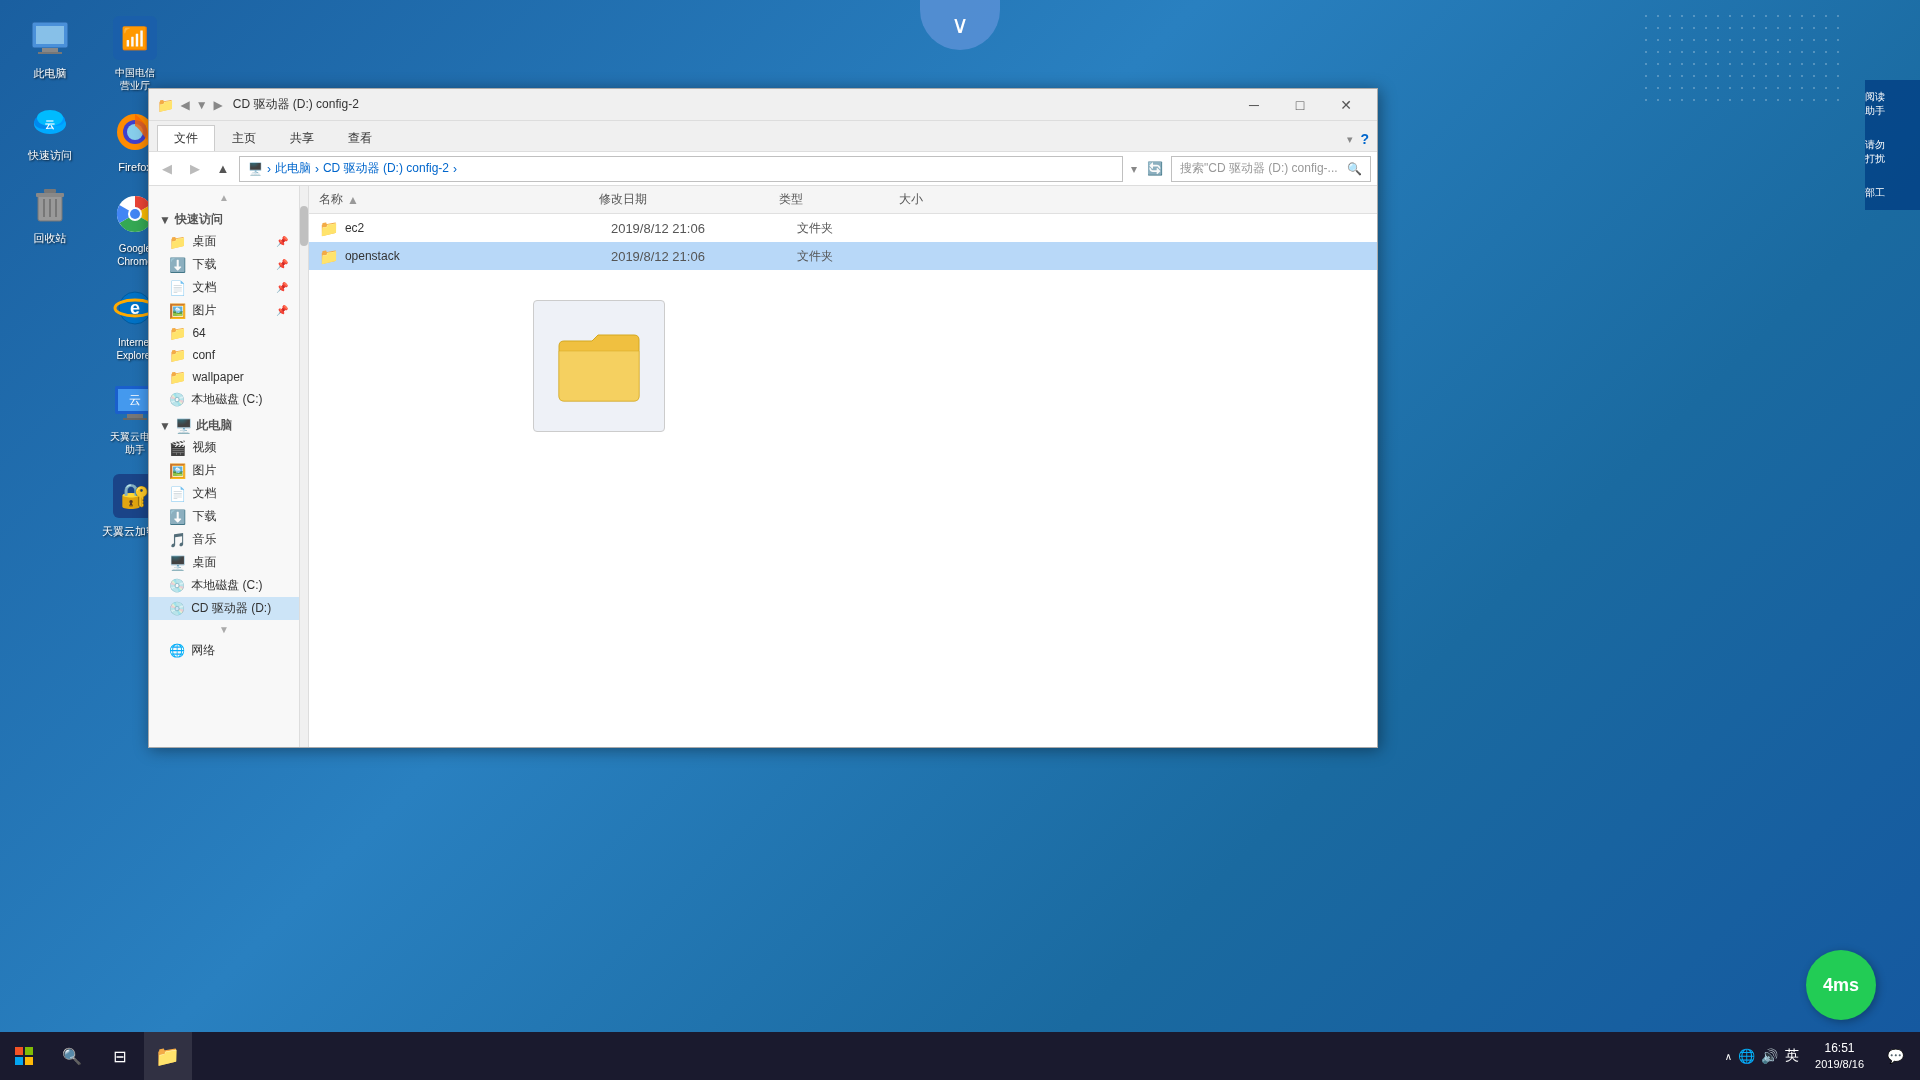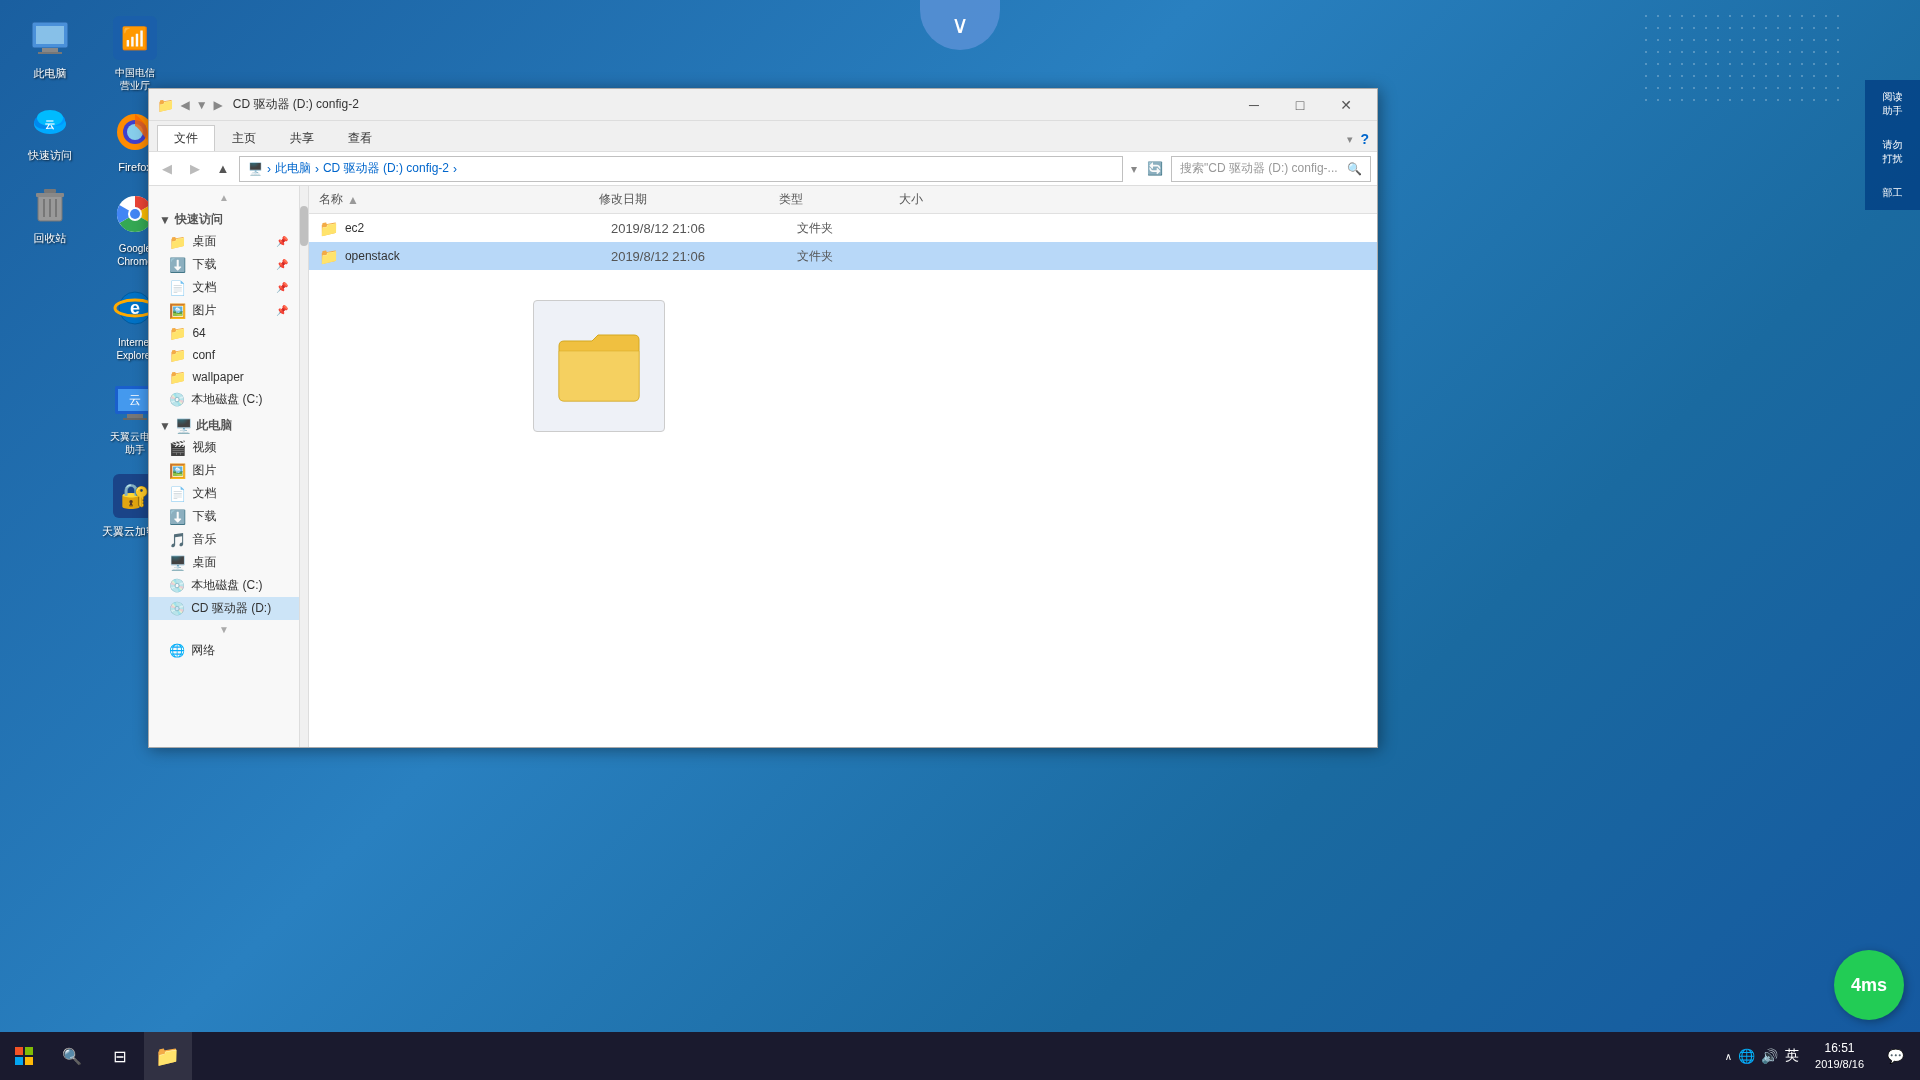--- a/index.html
+++ b/index.html
@@ -402,21 +402,21 @@
       height: 40px;
       background: #c0c0c0;
       border-radius: 4px;
       margin-top: 20px;
     }
 
     
     .green-badge {
       position: absolute;
       bottom: 60px;
-      right: 16px;
+      right: 44px;
       width: 70px;
       height: 70px;
       background: #22cc55;
       border-radius: 50%;
       display: flex;
       align-items: center;
       justify-content: center;
       color: white;
       font-size: 18px;
       font-weight: bold;
@@ -546,21 +546,21 @@
       <div class="icon-img">
         <svg width="44" height="44" viewBox="0 0 44 44">
             <rect width="44" height="44" rx="6" fill="#1a4488"></rect>
             <text x="22" y="30" text-anchor="middle" fill="white" font-size="24">🔐</text>
           </svg>
       </div>
       <div class="icon-label">天翼云加密盘</div>
     </div>
   </div>
 
-  <div style="position:absolute;right:0;top:80px;width:55px;background:rgba(0,60,130,0.75);display:flex;flex-direction:column;align-items:center;padding:10px 0;gap:20px;">
+  <div style="position:absolute;right:0;top:80px;width:55px;background:rgba(0,60,130,0.75);display:flex;flex-direction:column;align-items:flex-start;padding:10px 0;gap:20px;">
     <div style="color:white;font-size:10px;text-align:center;line-height:1.4;">阅读<br>助手</div>
     <div style="color:white;font-size:10px;text-align:center;line-height:1.4;">请勿<br>打扰</div>
     <div style="color:white;font-size:10px;text-align:center;line-height:1.4;">部工</div>
   </div>
 
   <div class="file-explorer">
 
     <div class="window-titlebar">
       <span class="titlebar-icon">📁</span>
       <div style="display:flex;align-items:center;gap:6px;margin-right:10px;">

